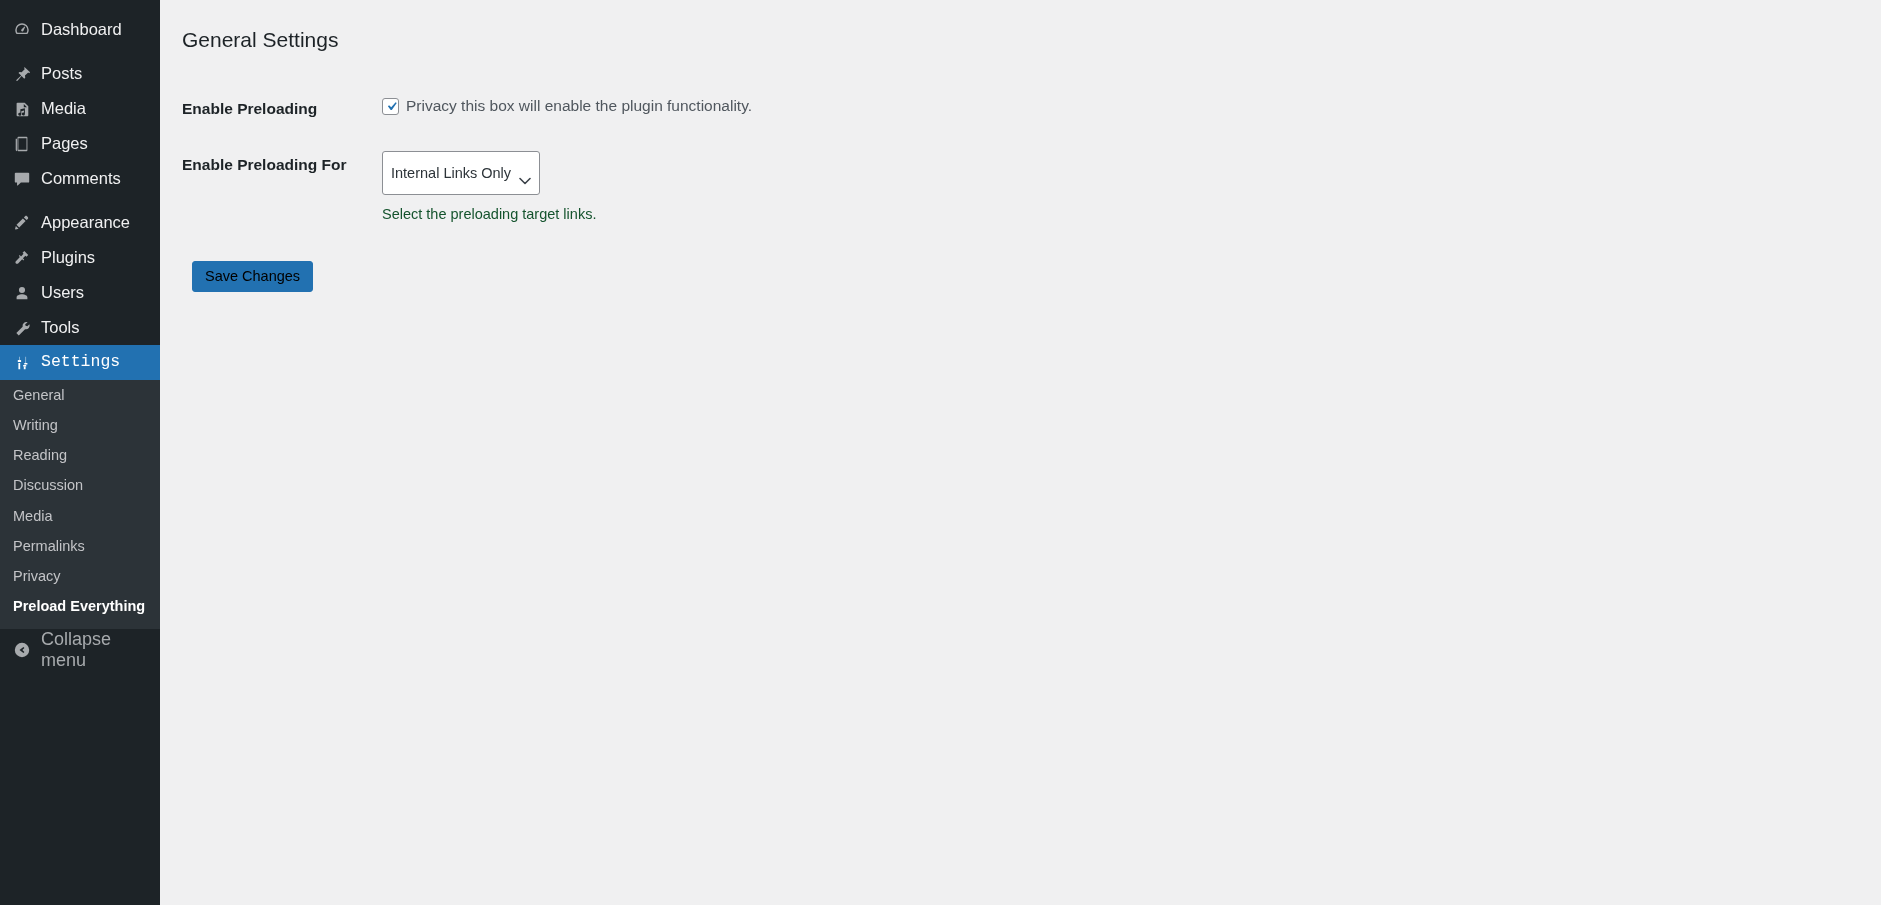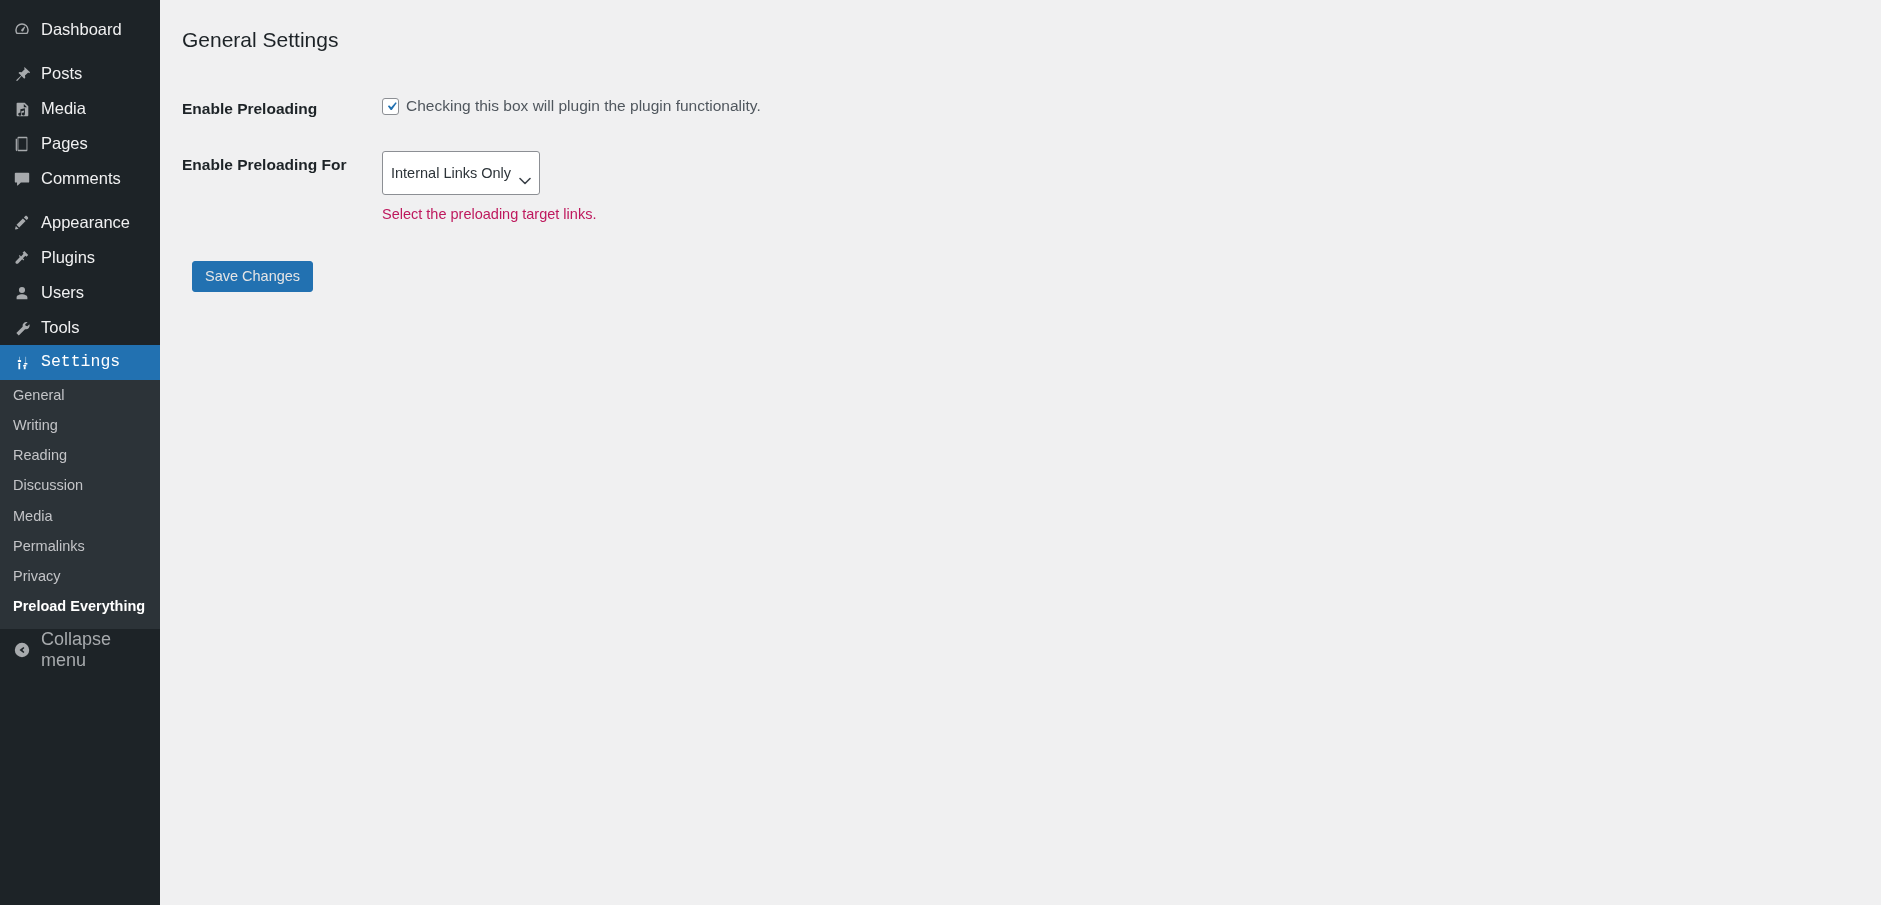--- a/index.html
+++ b/index.html
@@ -180,31 +180,31 @@
   }
   .select-wrap { position: relative; display: inline-block; }
   .select-wrap .chev {
     position: absolute;
     right: 9px; top: 50%;
     margin-top: -4px;
     pointer-events: none;
     color: #3c434a;
   }
   .field-desc {
-    color: #be185d;
+    color: #14532d;
     font-size: 14.5px;
     margin-top: 9px;
     line-height: 1.4;
   }
   .submit-row { padding: 22px 0 0 10px; }
   .button-primary {
     background: #2271b1;
     border: 1px solid #2271b1;
     border-radius: 3px;
-    color: #e5e5e5;
+    color: #000000;
     font-family: "Liberation Sans", sans-serif;
     font-size: 14.5px;
     padding: 0 12px;
     height: 31px;
     line-height: 29px;
     cursor: pointer;
   }
 </style>
 </head>
 <body>
@@ -322,21 +322,21 @@
       <tbody>
         <tr>
           <th>Enable Preloading</th>
           <td>
             <label class="check-line">
               <span class="wp-checkbox">
                 <svg viewBox="0 0 20 20" aria-hidden="true" style="display: block;">
                   <path d="M14.83 4.89l1.34.94-5.81 8.38H9.02L5.78 9.67l1.34-1.25 2.57 2.4z" fill="#2271b1"></path>
                 </svg>
               </span>
-              <span class="check-label">Checking this box will plugin the plugin functionality.</span>
+              <span class="check-label">Privacy this box will enable the plugin functionality.</span>
             </label>
           </td>
         </tr>
         <tr>
           <th>Enable Preloading For</th>
           <td>
             <span class="select-wrap">
               <select class="wp-select" id="preload-select"><option>Internal Links Only</option><option>All Links</option><option>External Links Only</option></select>
               <span class="chev">
                 <svg width="12" height="8" viewBox="0 0 12 8" aria-hidden="true">

